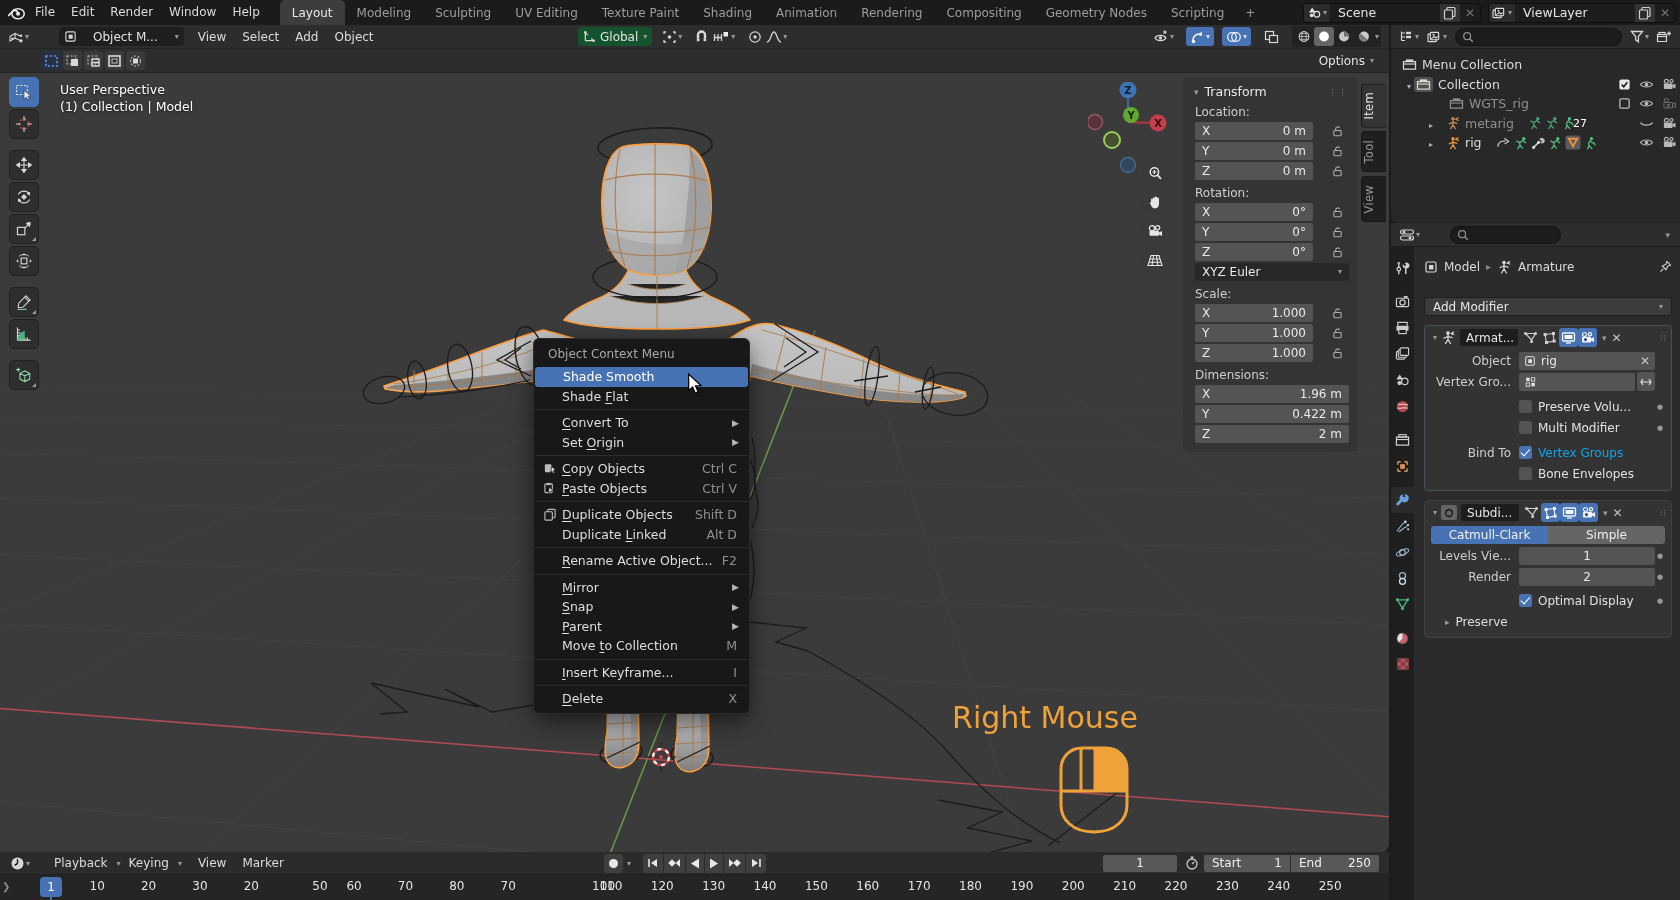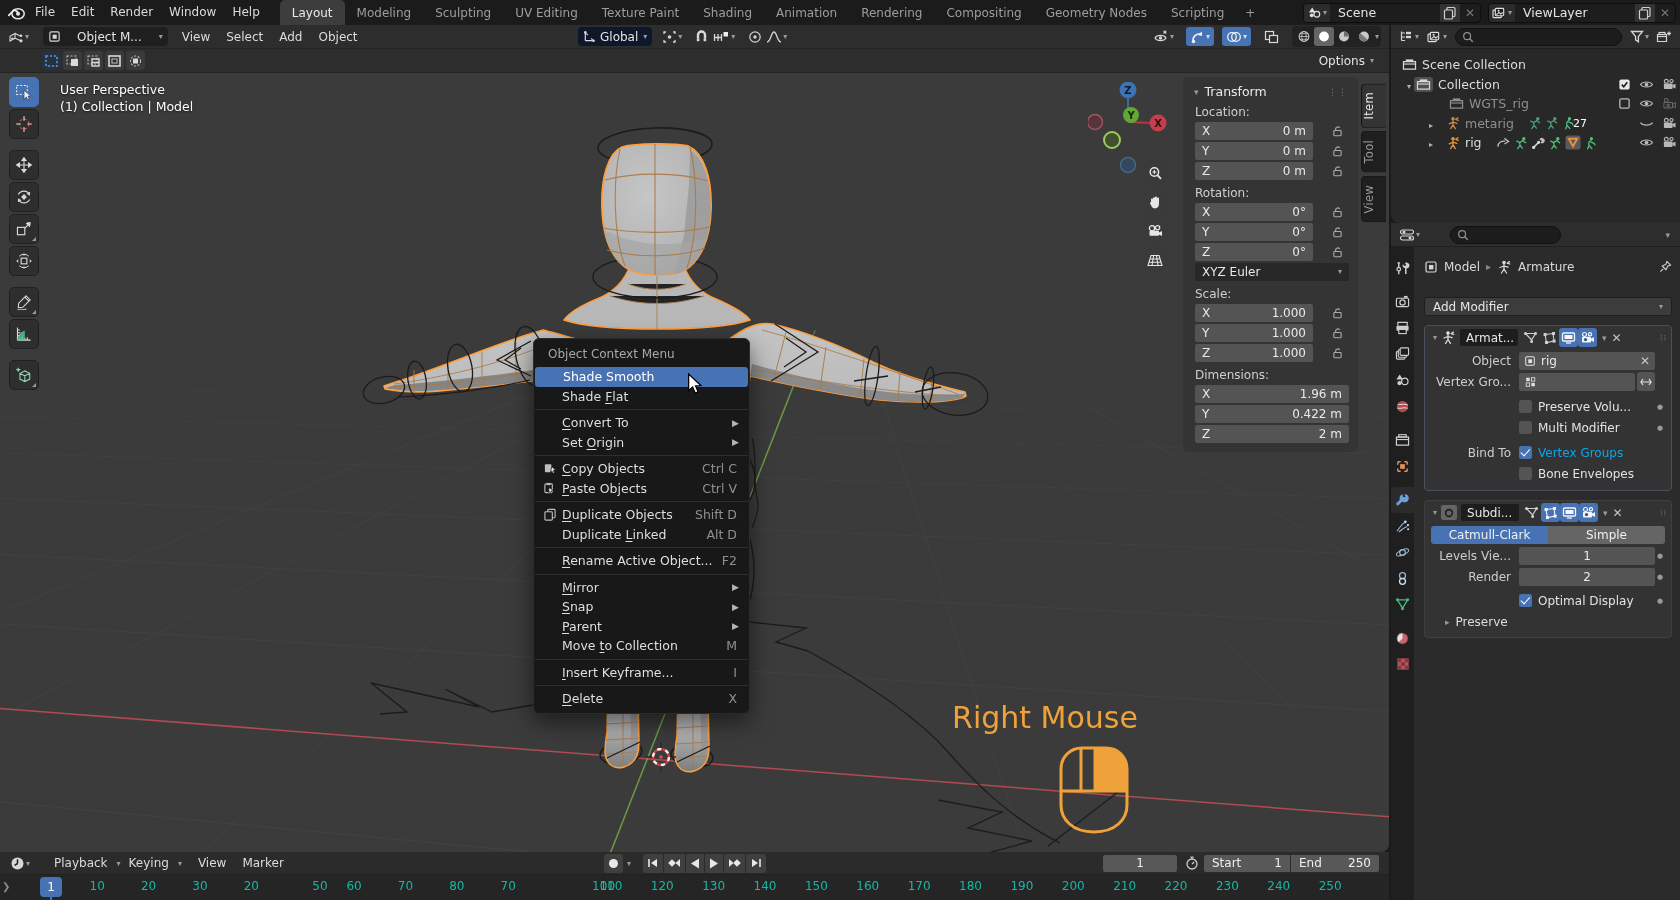--- a/index.html
+++ b/index.html
@@ -105,21 +105,21 @@
   .checkbox.checked { background:#4772b3; }
   .checkbox.checked:after { content:""; position:absolute; left:3.5px; top:1px; width:4px; height:7.5px;
      border:solid #fff; border-width:0 1.6px 1.6px 0; transform:rotate(42deg); }
   .enum-seg { display:flex; height:18px; border-radius:3px; overflow:hidden; margin:2px 6px; }
   .enum-seg div { flex:1; display:flex; align-items:center; justify-content:center; color:#f0f0f0; }
 
   
   #timeline { position:absolute; left:0; top:852px; width:1389px; height:48px; background:#2b2b2b; border-radius:8px 8px 8px 0; }
   #tl-header { height:23px; display:flex; align-items:center; background:#2b2b2b; border-bottom:1px solid #202020;}
   #tl-ruler { position:relative; height:25px; background:#252525; overflow:hidden; }
-  .tl-num { position:absolute; top:4px; transform:translateX(-50%); color:#14b8a6; font-size:12px; }
+  .tl-num { position:absolute; top:4px; transform:translateX(-50%); color:#e5e5e5; font-size:12px; }
   .tl-btn { height:19px; background:#3f3f3f; display:flex; align-items:center; justify-content:center; padding:0 4px; }
   .tl-field { height:17px; background:#585858; border-radius:2px; display:flex; align-items:center; color:#efefef; }
 </style>
 </head>
 <body>
 
 <div id="topbar">
   <span style="padding:0 2px 0 8px; display:flex; align-items:center;">
     <svg width="17" height="14" viewBox="0 0 22 18">
       <ellipse cx="13" cy="10" rx="8" ry="6.5" fill="none" stroke="#e8e8e8" stroke-width="2"></ellipse>
@@ -319,34 +319,34 @@
   <div id="vp-header">
     <span class="icon-btn" style="margin-left:6px;">
       <svg width="16" height="14" viewBox="0 0 16 14">
         <path d="M2 11 L7 8.2 L7 3.4 L2 6.2 Z M7 8.2 L12.4 10.6 M7 3.4 L12.4 6" fill="none" stroke="#d8d8d8" stroke-width="1.1"></path>
         <circle cx="13" cy="10.8" r="1.6" fill="#d8d8d8"></circle>
           <circle cx="13" cy="5.8" r="1.3" fill="#d8d8d8"></circle>
         <circle cx="4.4" cy="8.6" r="1.2" fill="#d8d8d8"></circle>
       </svg>
       <span class="chev">▾</span>
     </span>
-    <span class="hdr-dropdown" style="margin-left:12px; min-width:112px;gap:16px;">
+    <span class="hdr-dropdown" style="margin-left:28px; min-width:112px;gap:16px;">
       <svg width="13" height="13" viewBox="0 0 14 14">
           <rect x="2" y="2" width="10" height="10" rx="1.5" fill="none" stroke="#d8d8d8" stroke-width="1.2"></rect>
           <rect x="5" y="5" width="4.4" height="4.4" fill="#d8d8d8"></rect>
         </svg>
       <span>Object M...</span>
       <span class="chev">▾</span>
     </span>
     <span class="vph-menu" style="margin-left:6px;">View</span>
     <span class="vph-menu">Select</span>
     <span class="vph-menu">Add</span>
     <span class="vph-menu">Object</span>
     <span style="position:absolute; left:578px;" class="row">
-      <span class="hdr-dropdown" style="background:#0f172a;">
+      <span class="hdr-dropdown" style="background:#14532d;">
         <svg width="13" height="13" viewBox="0 0 14 14">
             <path d="M2.5 11.5 L2.5 3 M2.5 11.5 L11 11.5" stroke="#d8d8d8" stroke-width="1.3" fill="none"></path>
             <path d="M2.5 3 L5.5 5.5 M11 11.5 L8.8 9" stroke="#d8d8d8" stroke-width="1.1" fill="none"></path>
             <circle cx="2.5" cy="2.6" r="1.4" fill="#d8d8d8"></circle>
             <circle cx="11.4" cy="11.5" r="1.4" fill="#d8d8d8"></circle>
           </svg>
         <span>Global</span>
         <span class="chev">▾</span>
       </span>
       <span class="icon-btn" style="margin-left:8px;">
@@ -933,21 +933,21 @@
   <div id="ol-rows" style="padding-top:6px;">
       <div class="ol-row">
         <span style="width:8px; text-align:right;"></span>
         <span style="display:flex;margin-left:3px;">
           <svg width="15" height="13" viewBox="0 0 16 14">
             <path d="M1.5 4 h13 v8 h-13 Z" fill="none" stroke="#d9d9d9" stroke-width="1.3"></path>
             <path d="M1.5 6.5 h13" stroke="#d9d9d9" stroke-width="1.2"></path>
             <rect x="4" y="1.5" width="8" height="2.2" fill="#d9d9d9"></rect>
           </svg>
         </span>
-        <span class="lbl">Scene Collection</span>
+        <span class="lbl">Menu Collection</span>
         <span class="ol-right"></span>
       </div>
       <div class="ol-row">
         <span style="width:20px; text-align:right;"><span style="color:#b0b0b0; font-size:8px; display:inline-block; width:10px;">▾</span></span>
         <span style="display:flex;margin-left:3px;background:#51504d;border-radius:3px;padding:1px 2px;">
           <svg width="15" height="13" viewBox="0 0 16 14">
             <path d="M1.5 4 h13 v8 h-13 Z" fill="none" stroke="#d9d9d9" stroke-width="1.3"></path>
             <path d="M1.5 6.5 h13" stroke="#d9d9d9" stroke-width="1.2"></path>
             <rect x="4" y="1.5" width="8" height="2.2" fill="#d9d9d9"></rect>
           </svg>

